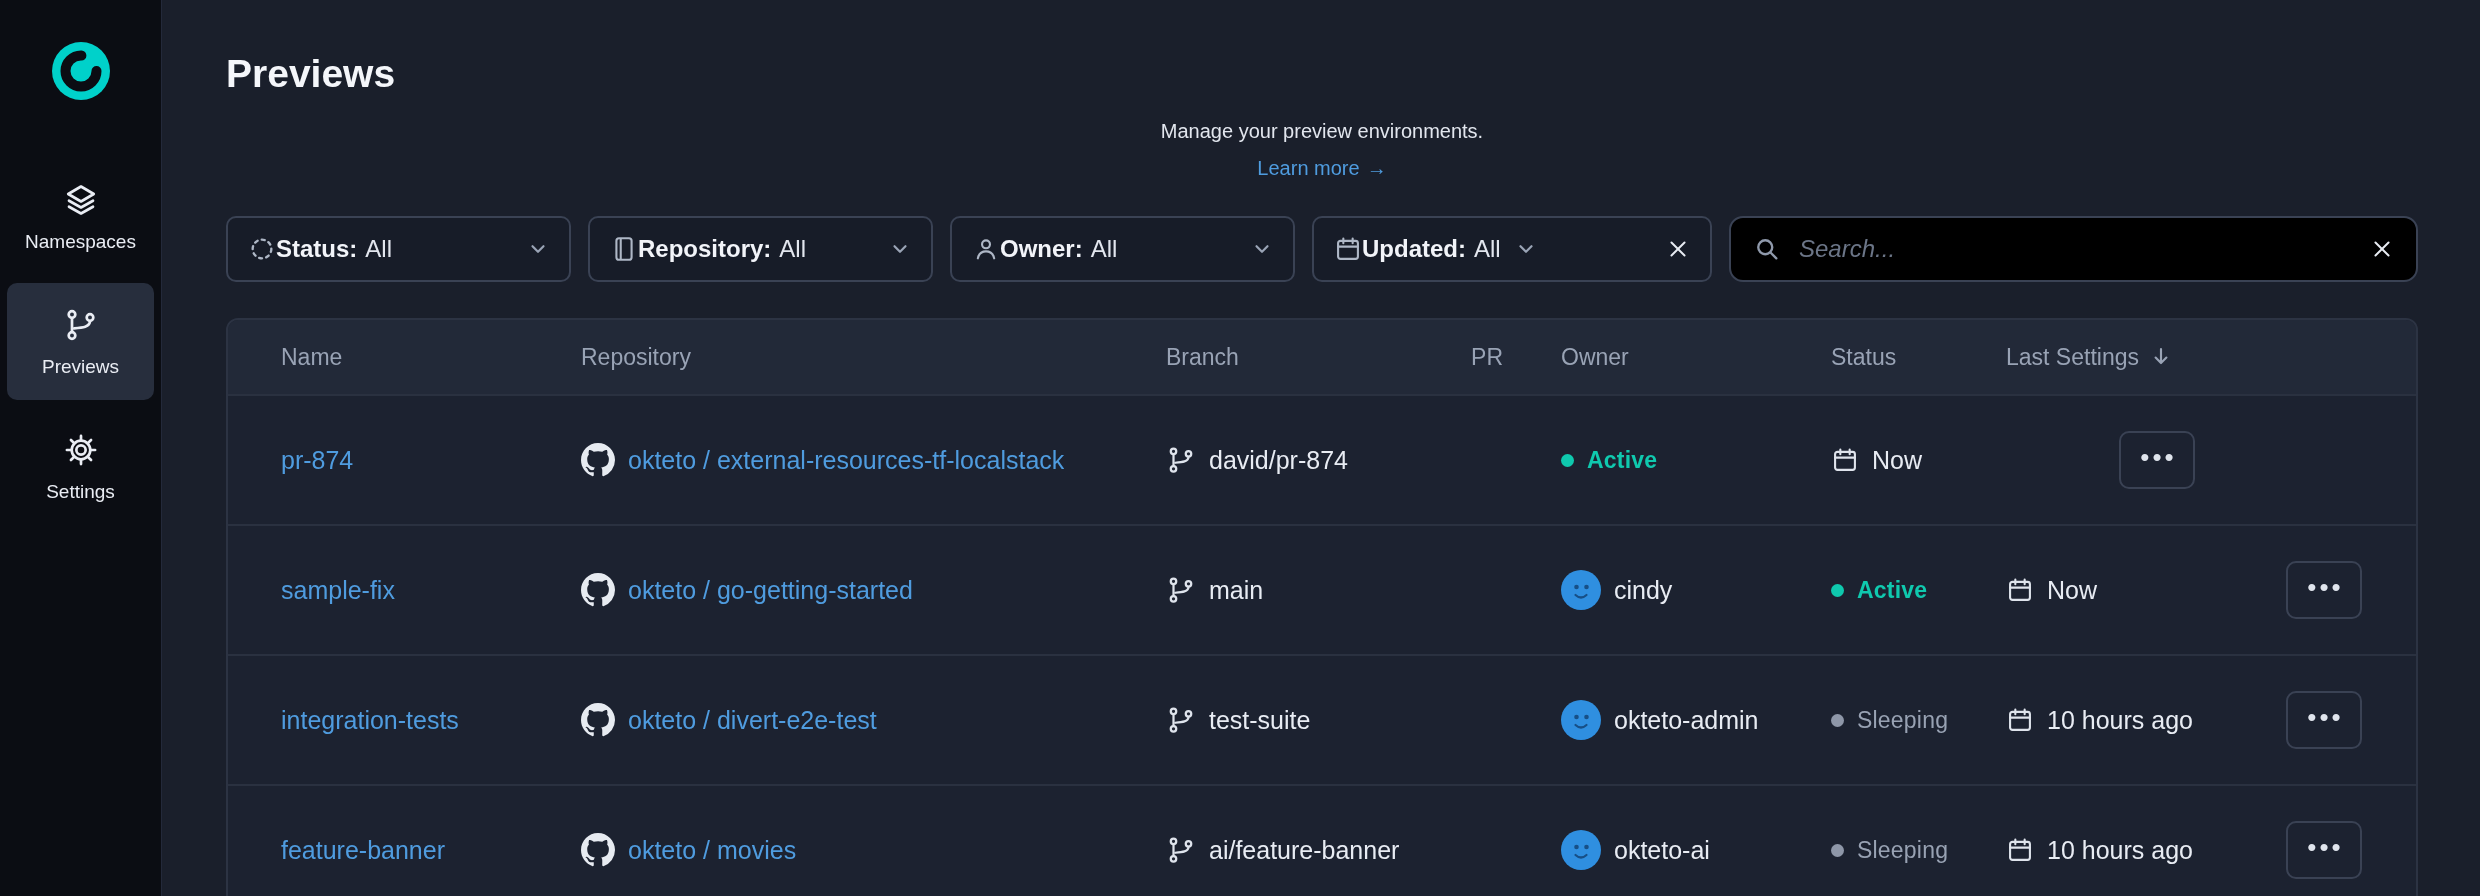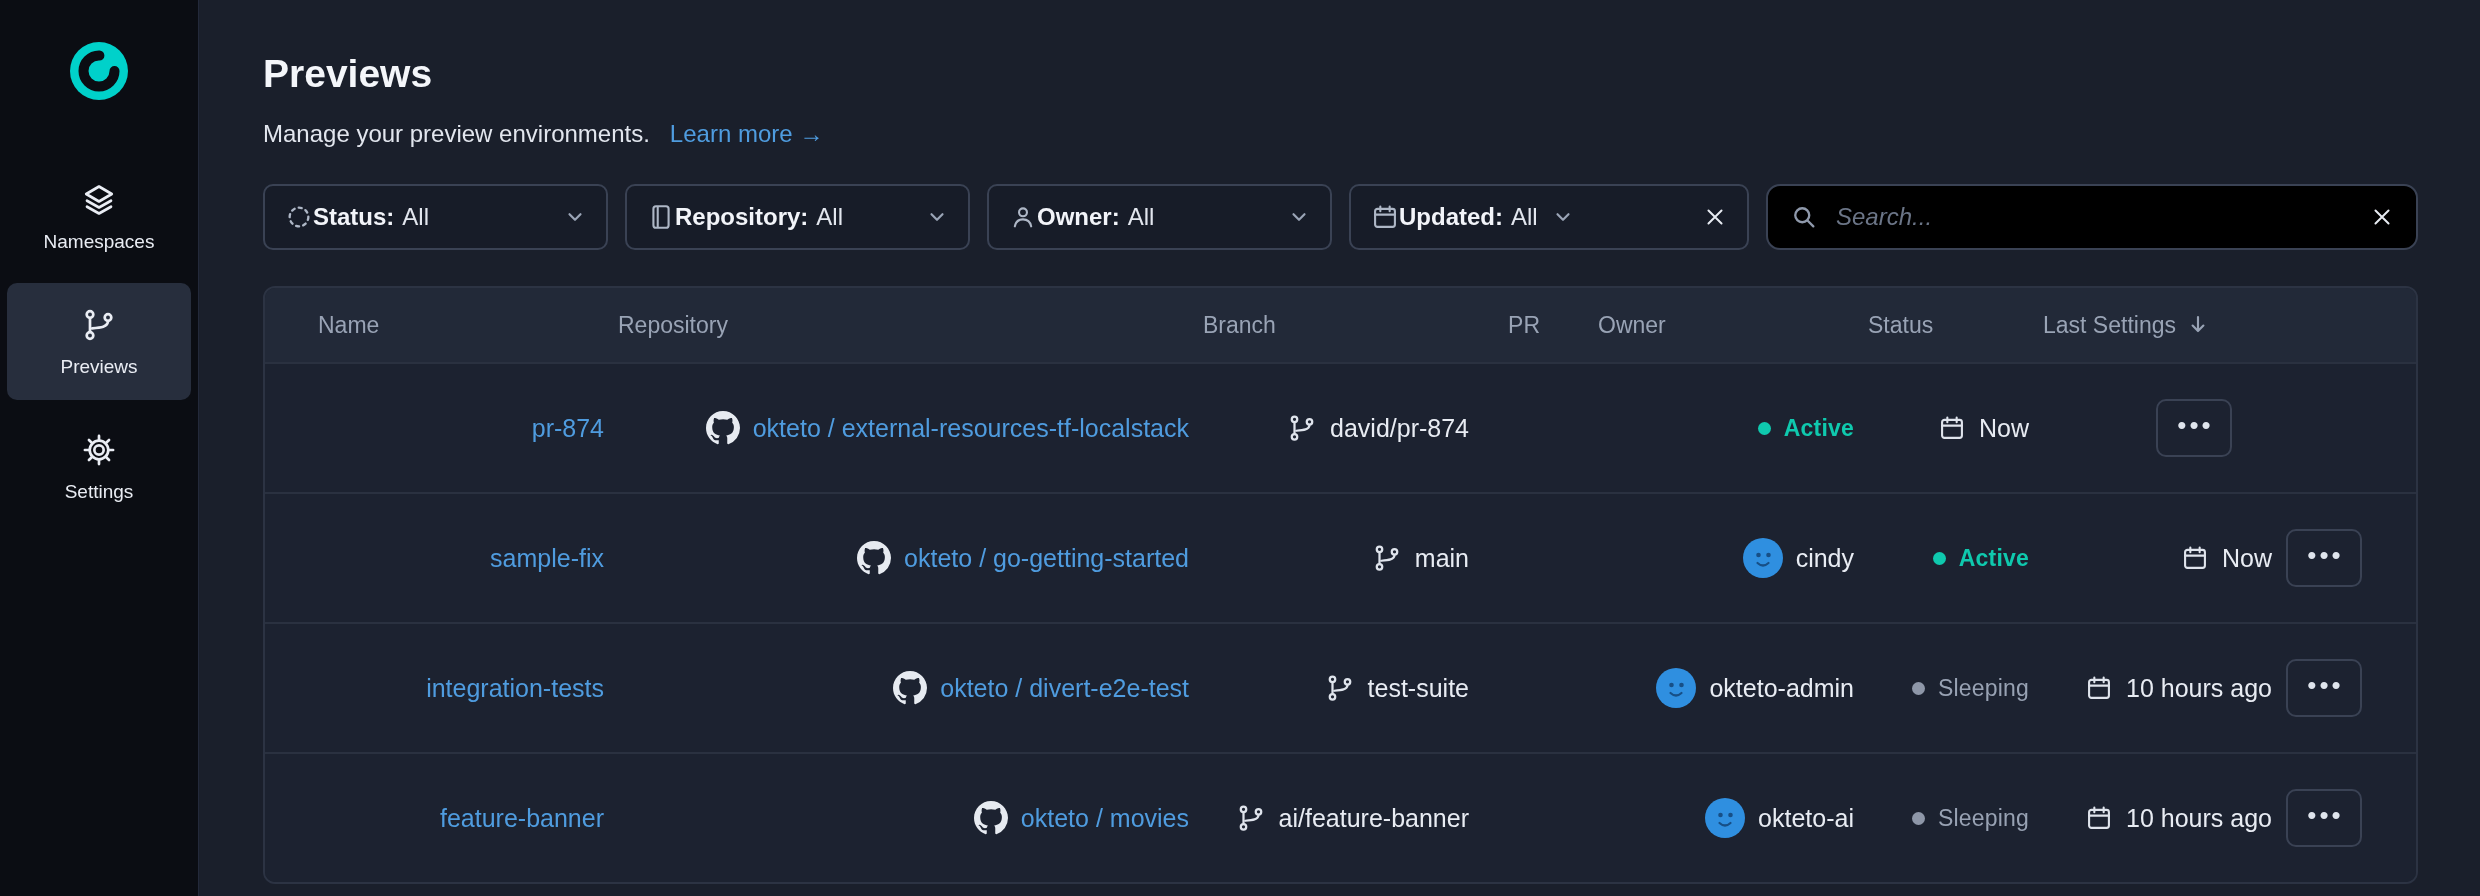--- a/index.html
+++ b/index.html
@@ -7,39 +7,39 @@
   body {
     width: 2480px; height: 896px; overflow: hidden;
     background: #1a1f2b; color: #e8ecf3;
     display: flex;
     font-family: "Liberation Sans", sans-serif;
   }
   .ic { display: block; flex-shrink: 0; }
 
   
   .sidebar {
-    width: 199px; height: 100%; flex-shrink: 0;
+    width: 162px; height: 100%; flex-shrink: 0;
     background: #0b0d13; border-right: 1px solid #23293a;
     display: flex; flex-direction: column; align-items: center;
   }
   .logo { margin-top: 42px; width: 58px; height: 58px; cursor: pointer; }
   .sidebar nav { margin-top: 58px; width: 100%; display: flex; flex-direction: column; gap: 8px; }
   .nav-item {
     margin: 0 7px; padding: 24px 0 22px; border-radius: 10px;
     display: flex; flex-direction: column; align-items: center; gap: 13px;
     cursor: pointer; color: #eaedf4;
   }
   .nav-item.active { background: #272e3d; }
   .nav-ic { width: 36px; height: 36px; color: #eaedf4; }
   .nav-label { font-size: 19px; }
 
   
   .main { flex: 1; min-width: 0; padding: 52px 62px 0 64px; }
   .page-title { margin: 0; font-size: 39px; font-weight: 700; color: #f4f6fa; }
-  .subtitle { margin: 24px 0 0; font-size: 24px; color: #e2e6ee; display: flex; align-items: center; gap: 20px; }
+  .subtitle { margin: 24px 0 0; font-size: 20px; color: #e2e6ee; display: flex; align-items: center; gap: 14px; flex-direction: column; }
   .learn-more { color: #4f9cdf; cursor: pointer; display: inline-flex; align-items: center; gap: 7px; text-decoration: none; }
 
   
   .filters { margin-top: 36px; display: flex; align-items: center; gap: 17px; }
   .filter {
     height: 66px; border: 2px solid #3a4254; background: #171c28; border-radius: 10px;
     display: flex; align-items: center; padding: 0 20px; gap: 0; cursor: pointer;
   }
   .filter.w-s { width: 345px; }
   .filter.w-u { width: 400px; }
@@ -63,21 +63,21 @@
   .table { margin-top: 36px; border: 2px solid #2c3343; border-radius: 12px; overflow: hidden; background: #1c2230; }
   .grid {
     display: grid;
     grid-template-columns: 300px 585px 280px 115px 270px 175px 243px 1fr;
     align-items: center; padding-left: 53px;
   }
   .thead { height: 74px; background: #222938; color: #99a3b5; font-size: 23px; }
   .th { display: flex; align-items: center; gap: 10px; cursor: pointer; }
   .ic-sort { width: 24px; height: 24px; color: #99a3b5; }
   .trow { height: 130px; border-top: 2px solid #2a3140; font-size: 25px; background: #1c2230; }
-  .cell { display: flex; align-items: center; gap: 13px; min-width: 0; padding-right: 14px; justify-content: flex-end; }
+  .cell { display: flex; align-items: center; gap: 13px; min-width: 0; padding-right: 14px; }
   .pr { justify-content: flex-end; padding-right: 58px; }
   .link { color: #4f9cdf; text-decoration: none; cursor: pointer; white-space: nowrap; overflow: hidden; text-overflow: ellipsis; }
   .ic-gh { width: 34px; height: 34px; color: #e7ebf1; }
   .ic-branch { width: 30px; height: 30px; color: #dfe4ec; }
   .ic-avatar { width: 40px; height: 40px; }
   .ic-cal { width: 28px; height: 28px; color: #dfe4ec; }
   .dot { width: 13px; height: 13px; border-radius: 50%; background: #8e97a8; }
   .dot.active { background: #0fc9ae; }
   .dot.sleeping { background: #8e97a8; }
   .stxt { font-size: 23px; font-weight: 600; letter-spacing: .2px; }

